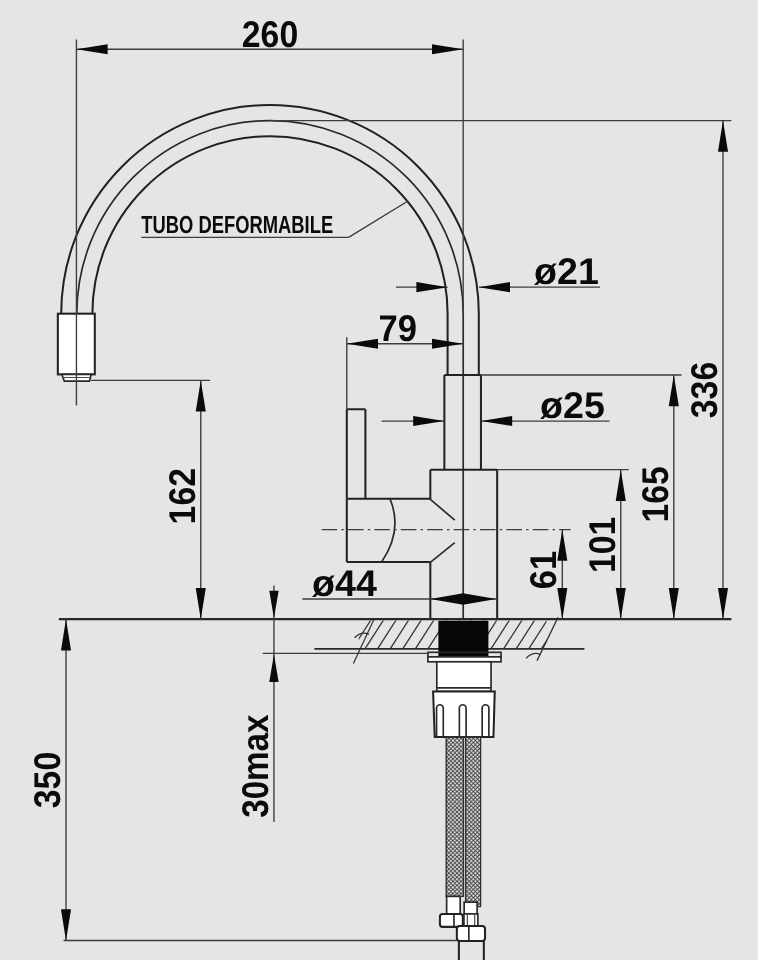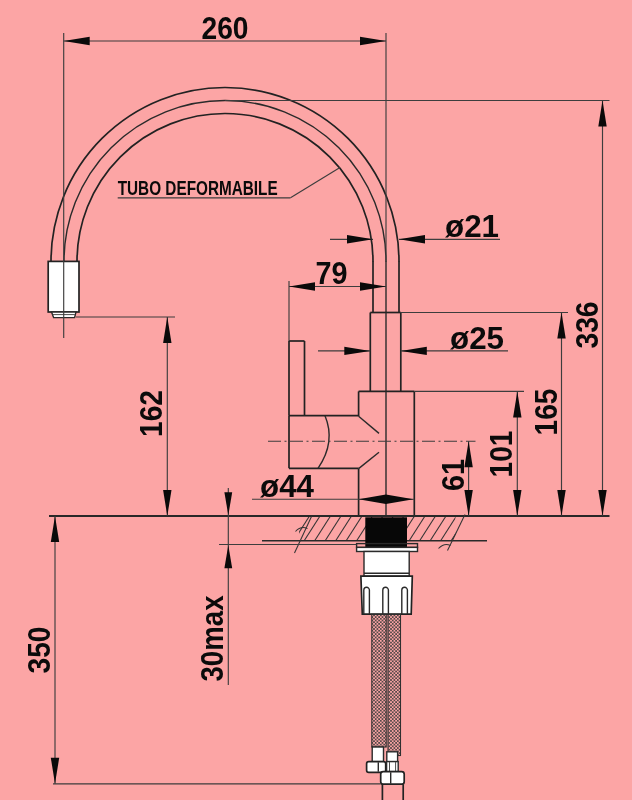--- a/index.html
+++ b/index.html
@@ -1,16 +1,16 @@
 <!DOCTYPE html>
 <html><head>
 <meta charset="utf-8">
 <style>
   html,body{margin:0;padding:0;background:#ffffff;}
-  #stage{position:relative;width:632px;height:800px;background:#fca5a5;overflow:hidden;}
+  #stage{position:relative;width:632px;height:800px;background:#e5e5e5;overflow:hidden;}
   svg{position:absolute;left:0;top:0;filter:blur(0.35px);}
   text{font-family:"Liberation Sans",sans-serif;font-weight:bold;fill:#0b0b0b;}
   .dimtxt{font-size:31px;}
   .notetxt{font-size:20.5px;}
   .obj{stroke:#222222;stroke-width:1.7;fill:none;stroke-linecap:butt;}
   .obj2{stroke:#2a2a2a;stroke-width:1.4;fill:none;}
   .dim{stroke:#3d3d3d;stroke-width:1.15;fill:none;}
   .thin{stroke:#4a4a4a;stroke-width:1.0;fill:none;}
   .arr{fill:#0a0a0a;stroke:none;}
   .wfill{fill:#ffffff;}

